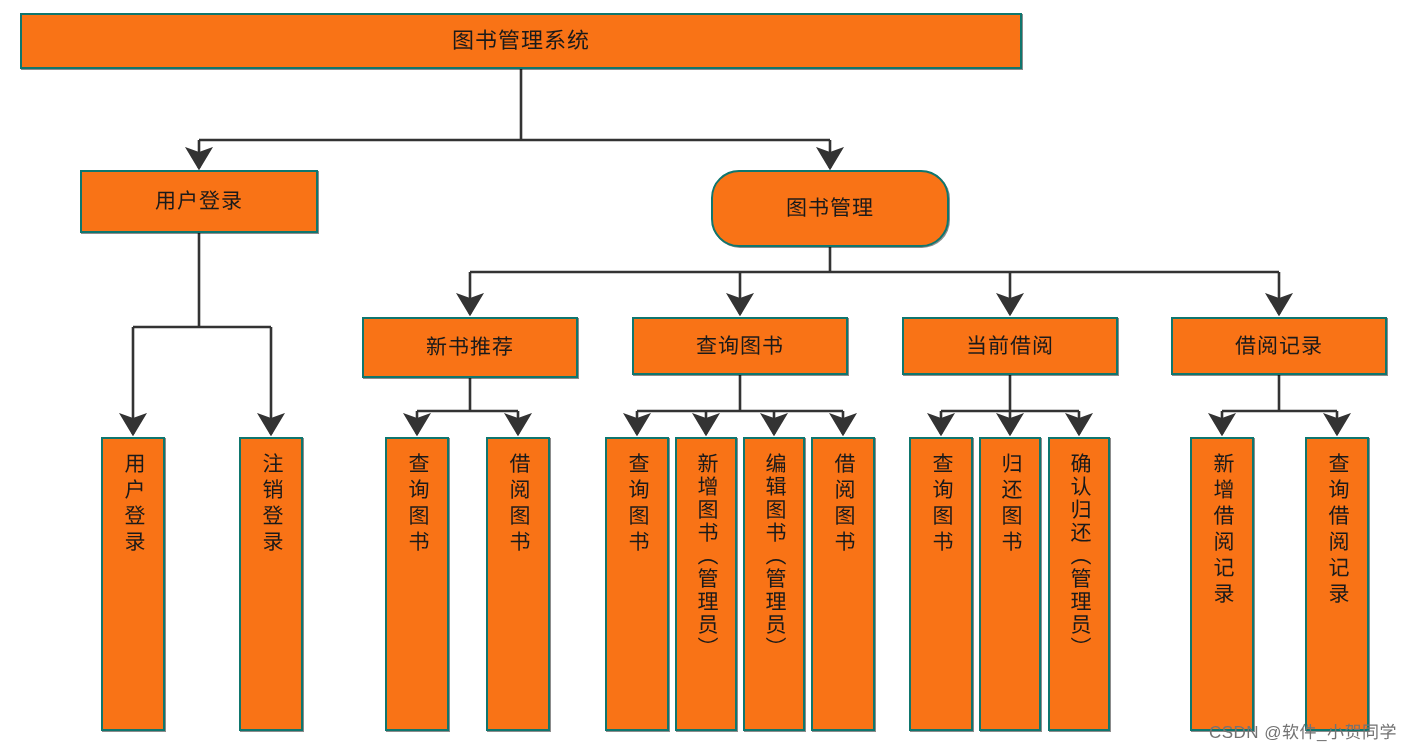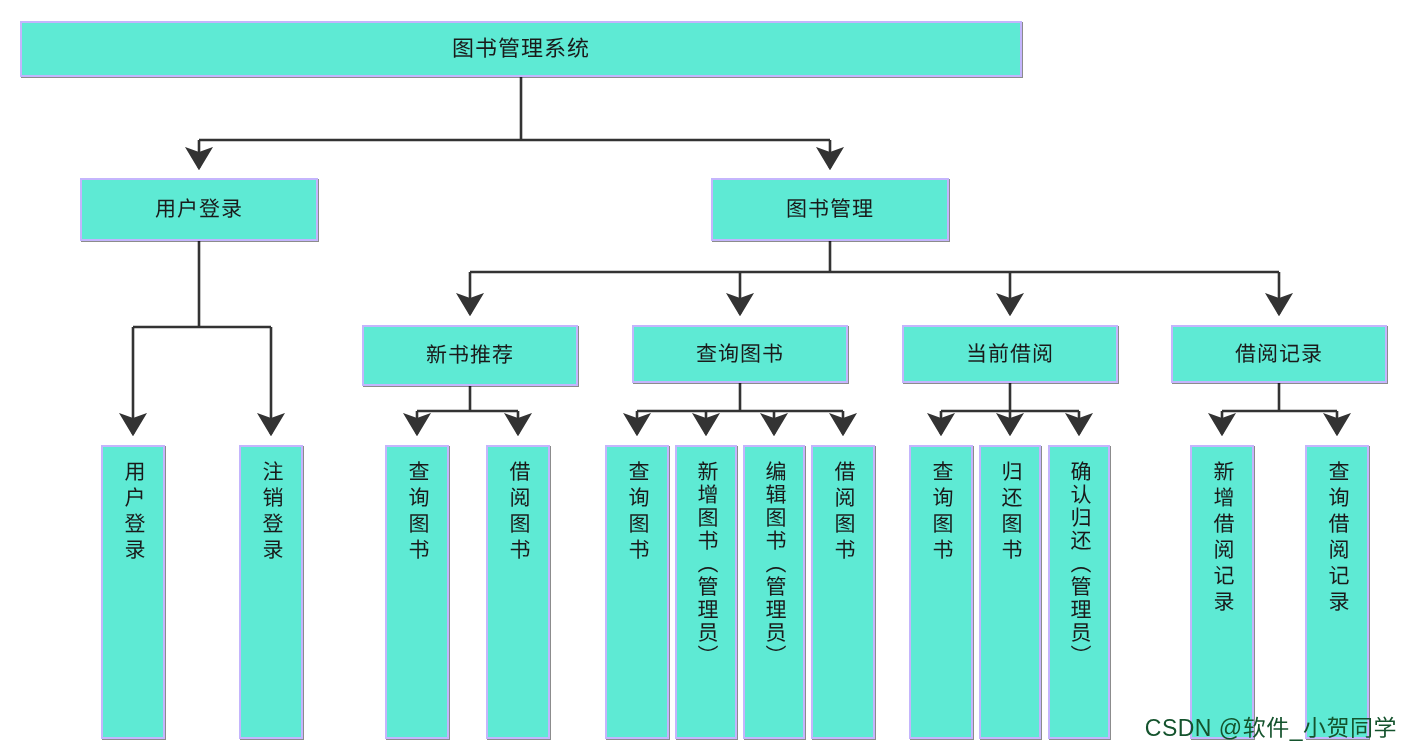--- a/index.html
+++ b/index.html
@@ -22,28 +22,27 @@
     position: absolute;
     left: 0;
     top: 0;
     width: 1405px;
     height: 747px;
     pointer-events: none;
   }
   .node {
     position: absolute;
     box-sizing: border-box;
-    background: #5eead4;
-    border: 2px solid #c4b5fd;
+    background: #f97316;
+    border: 2px solid #0f766e;
     box-shadow: 1px 1px 0 rgba(0,0,0,0.45);
     display: flex;
     align-items: center;
     justify-content: center;
     color: #1a1a1a;
-    margin-top: 8px;
   }
   .node-label {
     display: block;
     text-align: center;
     line-height: 1.28;
     white-space: pre;
   }
   
   .node.horiz .node-label {
     font-size: 21px;
@@ -68,22 +67,22 @@
     max-height: 278px;
   }
   .node.vert.tall .node-label {
     max-height: 282px;
     letter-spacing: 2px;
   }
   #watermark {
     position: absolute;
     right: 8px;
     bottom: 4px;
-    font-size: 23px;
-    color: #14532d;
+    font-size: 17px;
+    color: #737373;
     letter-spacing: 0.5px;
     user-select: none;
     white-space: nowrap;
   }
 </style>
 </head>
 <body>
 
 <div id="diagram-root">
 
@@ -137,21 +136,21 @@
     </g>
   </svg>
 
   <div class="node horiz tier0" style="left:20px; top:13px; width:1002px; height:56px;">
     <span class="node-label">图书管理系统</span>
   </div>
 
   <div class="node horiz" style="left:80px; top:170px; width:238px; height:63px;">
     <span class="node-label">用户登录</span>
   </div>
-  <div class="node horiz" style="left:711px; top:170px; width:238px; height:63px;">
+  <div class="node horiz" style="left:711px; top:170px; width:238px; height:77px;border-radius:28px;">
     <span class="node-label">图书管理</span>
   </div>
 
   <div class="node horiz" style="left:362px; top:317px; width:216px; height:61px;">
     <span class="node-label">新书推荐</span>
   </div>
   <div class="node horiz" style="left:632px; top:317px; width:216px; height:58px;">
     <span class="node-label">查询图书</span>
   </div>
   <div class="node horiz" style="left:1171px; top:317px; width:216px; height:58px;">

